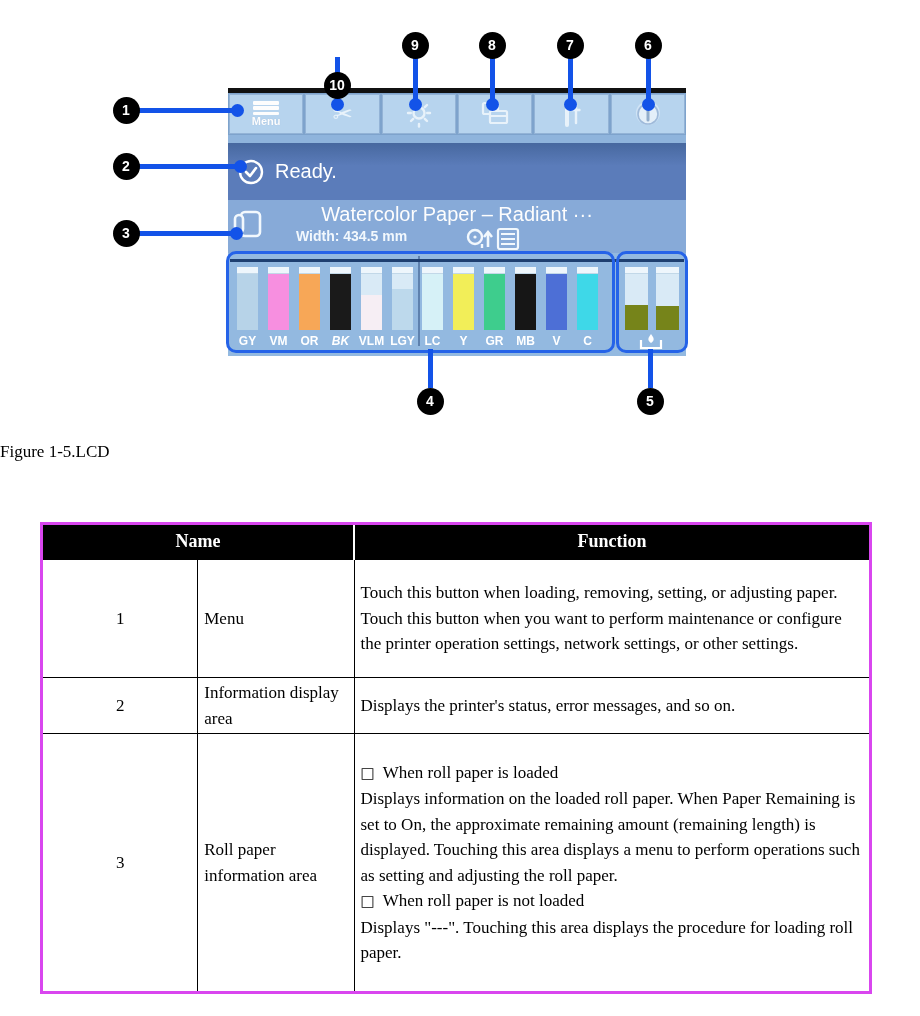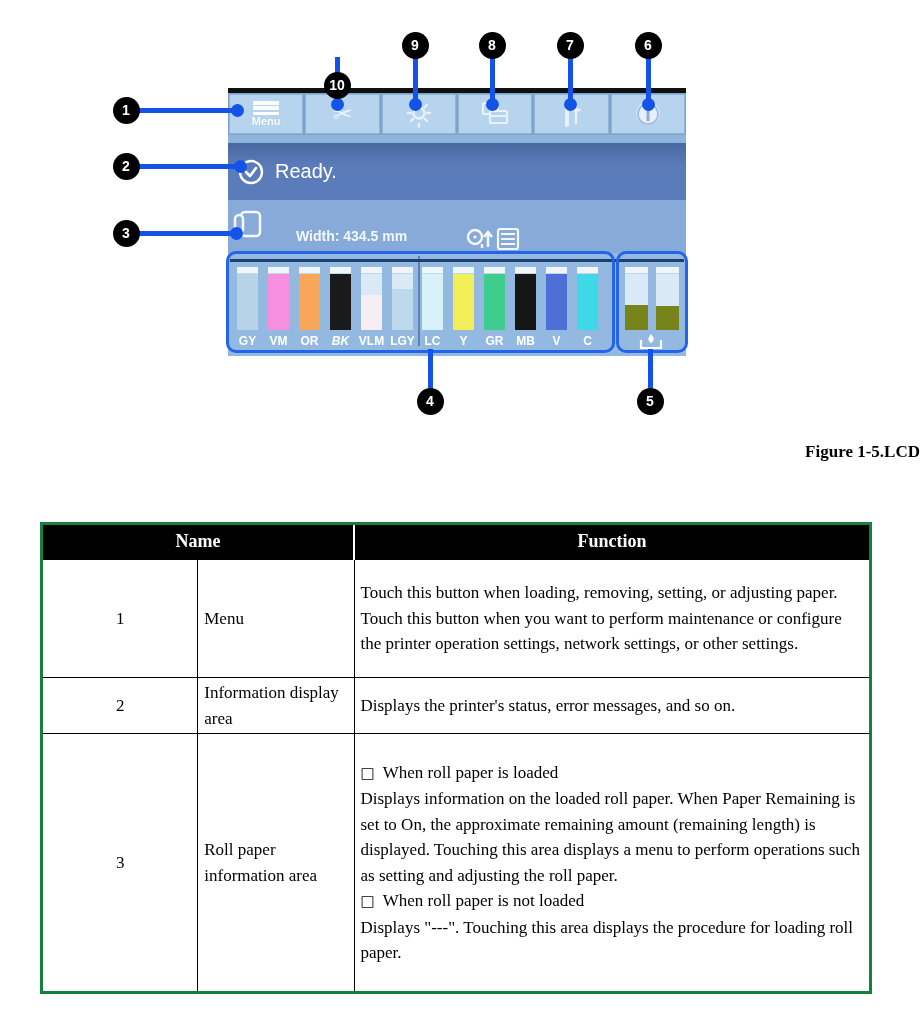--- a/index.html
+++ b/index.html
@@ -38,27 +38,27 @@
   .bar-label{position:absolute;text-align:center;font-family:"Liberation Sans",sans-serif;
              font-size:12px;font-weight:bold;color:#fff;}
   .select-box{position:absolute;border:3px solid #2563e8;border-radius:10px;}
   
   .callout{position:absolute;width:27px;height:27px;border-radius:50%;background:#000;color:#fff;
            font-family:"Liberation Sans",sans-serif;font-size:14px;font-weight:bold;
            display:flex;align-items:center;justify-content:center;z-index:30;}
   .cline{position:absolute;background:#1353e8;z-index:25;}
   .cdot{position:absolute;width:13px;height:13px;border-radius:50%;background:#1353e8;z-index:26;}
   
-  .fig-caption{position:absolute;left:0;top:442px;width:920px;text-align:right;
-               font-size:17px;font-weight:bold;color:#000;}
+  .fig-caption{position:absolute;left:0;top:442px;width:920px;text-align:left;
+               font-size:17px;font-weight:normal;color:#000;}
   .tbl-caption{position:absolute;left:0;top:486px;width:920px;text-align:center;
                font-size:19px;font-weight:bold;color:#000;}
   
   table.spec{position:absolute;left:40px;top:522px;width:832px;border-collapse:collapse;
-             border:3px solid #15803d;table-layout:fixed;font-size:17px;line-height:25.5px;color:#000;}
+             border:3px solid #d946ef;table-layout:fixed;font-size:17px;line-height:25.5px;color:#000;}
   table.spec th{background:#000;color:#fff;font-size:18px;font-weight:bold;height:34px;
                 text-align:center;padding:0;}
   th.func-h{border-left:2px solid #fff;}
   table.spec td{border:1.5px solid #000;padding:2px 6px;vertical-align:middle;}
   td.c-num{width:38px;text-align:center;padding:0;}
   td.c-name{width:272px;padding-left:9px;}
   td.c-func{width:508px;vertical-align:top;padding:4px 6px 4px 9px;}
   .func-para{margin:0;}
   .bullet-sq{font-family:"DejaVu Sans",sans-serif;font-size:15px;margin-right:8px;}
 </style>
@@ -128,20 +128,21 @@
         <polyline points="9,14 13,18 19,10" fill="none" stroke="#fff" stroke-width="2.6" stroke-linecap="round" stroke-linejoin="round"></polyline>
       </svg>
       <span class="ready-text">Ready.</span>
     </div>
 
     <div class="roll-band">
       <svg width="32" height="32" viewBox="0 0 32 32" style="position:absolute;left:4px;top:8px;">
         <rect x="9" y="4" width="19" height="24" rx="4" fill="none" stroke="#f2f8fd" stroke-width="2.6"></rect>
         <rect x="3" y="7" width="8" height="18" rx="4" fill="#87aad8" stroke="#f2f8fd" stroke-width="2.6"></rect>
       </svg>
+      <div class="roll-title">Watercolor Paper – Radiant ···</div>
       <div class="width-label">Width: 434.5 mm</div>
       <svg width="30" height="24" viewBox="0 0 30 24" style="position:absolute;left:238px;top:27px;">
         <circle cx="9" cy="10" r="7" fill="none" stroke="#f2f8fd" stroke-width="2.4"></circle>
         <circle cx="9" cy="10" r="1.6" fill="#f2f8fd"></circle>
         <line x1="16" y1="17" x2="16" y2="21" stroke="#f2f8fd" stroke-width="2.4"></line>
         <line x1="22" y1="6" x2="22" y2="20" stroke="#f2f8fd" stroke-width="2.6"></line>
         <polyline points="18,10 22,5 26,10" fill="none" stroke="#f2f8fd" stroke-width="2.6"></polyline>
       </svg>
       <svg width="24" height="24" viewBox="0 0 24 24" style="position:absolute;left:268px;top:27px;">
         <rect x="2" y="2" width="20" height="20" rx="2" fill="none" stroke="#f2f8fd" stroke-width="2.2"></rect>

